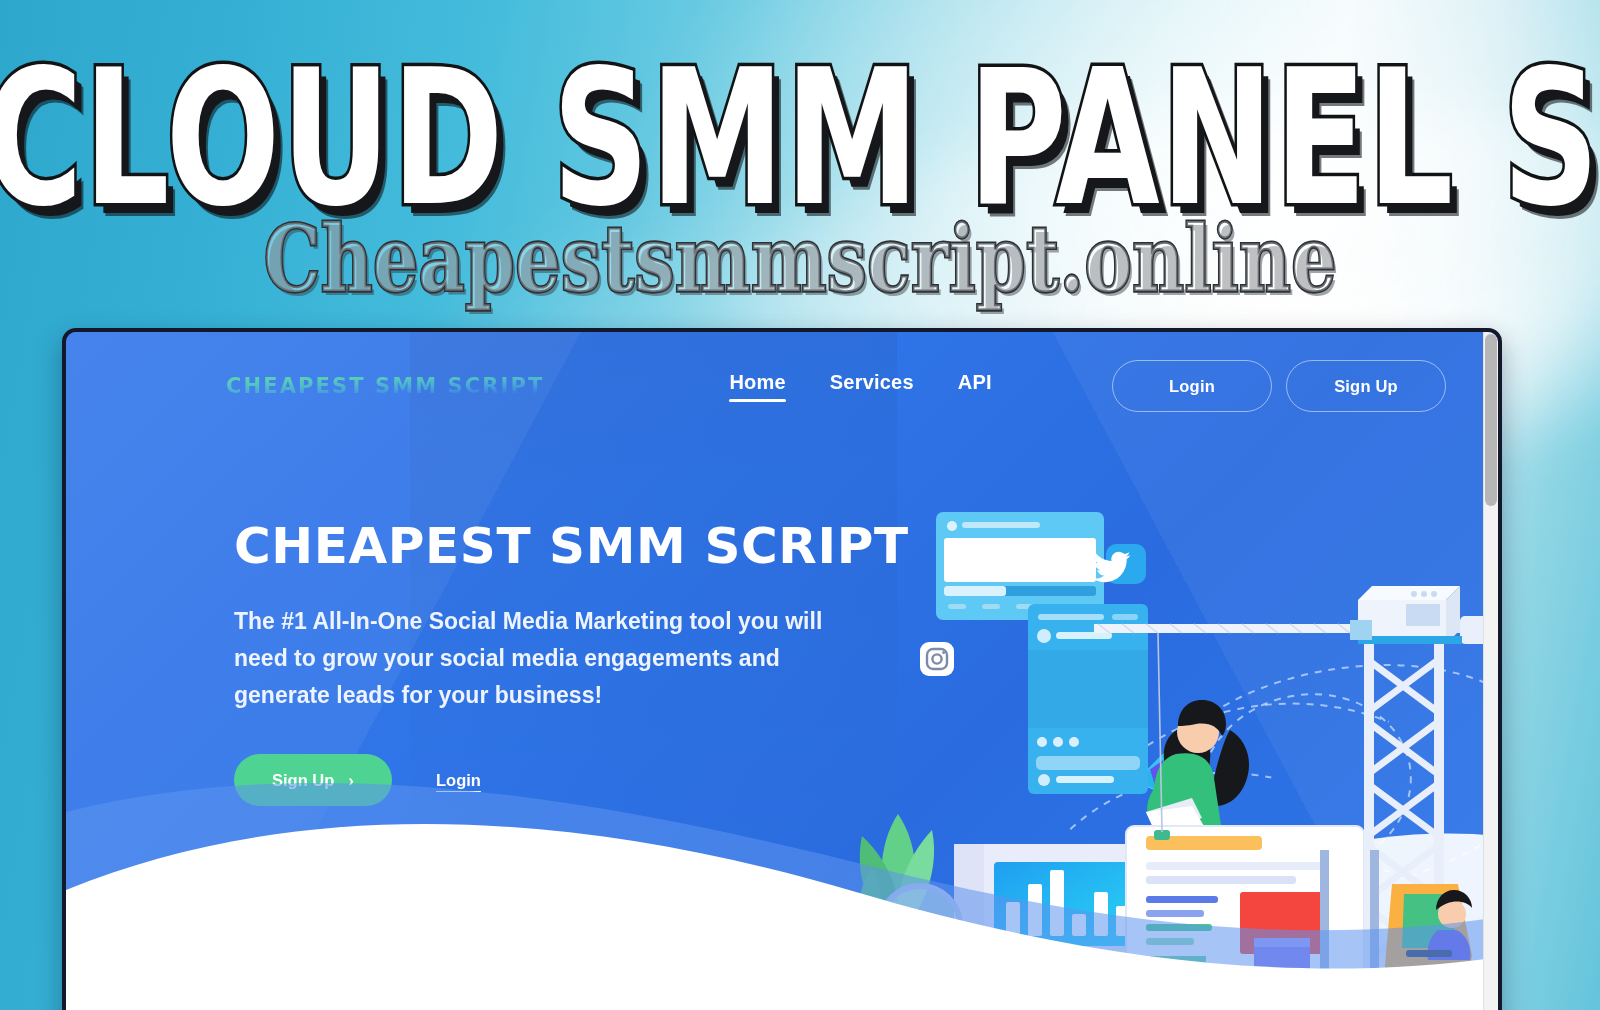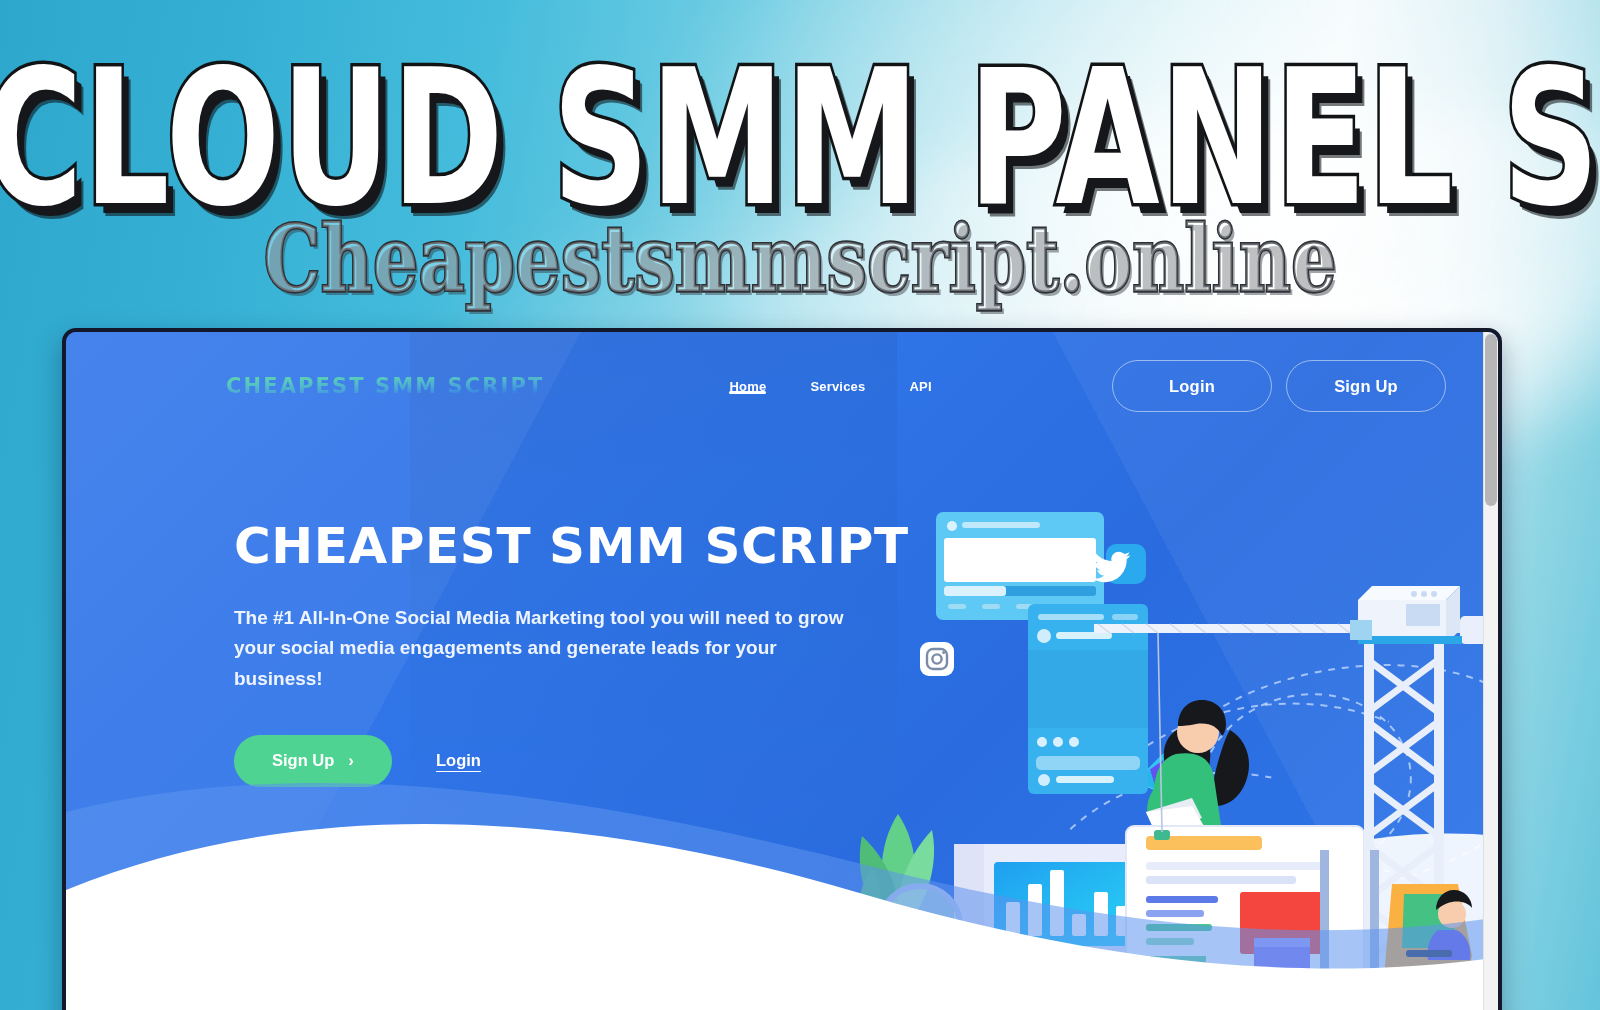--- a/index.html
+++ b/index.html
@@ -126,23 +126,23 @@
     -webkit-background-clip: text; background-clip: text;
     -webkit-text-fill-color: transparent; color: transparent;
     white-space: nowrap;
     filter: blur(.18px);
   }
   #nav-links {
     display: flex; align-items: center; gap: 44px;
     margin-left: 185px;
   }
   .nav-link {
-    color: #ffffff; font-size: 13px; font-weight: 700;
+    color: #ffffff; font-size: 20px; font-weight: 700;
     letter-spacing: .2px; text-decoration: none;
-    position: relative; 
+    position: relative; padding-bottom: 8px;
     cursor: pointer; white-space: nowrap;
   }
   .nav-link.active::after {
     content: ""; position: absolute; left: 0; right: 0; bottom: 0;
     height: 2.2px; background: #ffffff; border-radius: 2px;
   }
   #nav-actions { margin-left: auto; display: flex; gap: 14px; }
   .pill-btn {
     min-width: 160px; height: 52px;
     display: flex; align-items: center; justify-content: center;
@@ -160,21 +160,21 @@
   }
   #hero-title {
     font-family: "DejaVu Sans", sans-serif;
     font-size: 50px; font-weight: 700;
     letter-spacing: .6px;
     color: #ffffff; line-height: 1.05;
     white-space: nowrap;
   }
   #hero-sub {
     margin-top: 30px;
-    font-size: 19px; font-weight: 700;
+    font-size: 23px; font-weight: 700;
     line-height: 1.62;
     color: #eef4ff; max-width: 630px;
   }
   #hero-cta { margin-top: 40px; display: flex; align-items: center; gap: 44px; }
   #signup-cta {
     min-width: 158px; height: 52px; padding: 0 26px;
     display: inline-flex; align-items: center; justify-content: center; gap: 14px;
     background: #4ed392; border: none; border-radius: 30px;
     color: #ffffff; font-size: 16.5px; font-weight: 700;
     cursor: pointer; white-space: nowrap;

